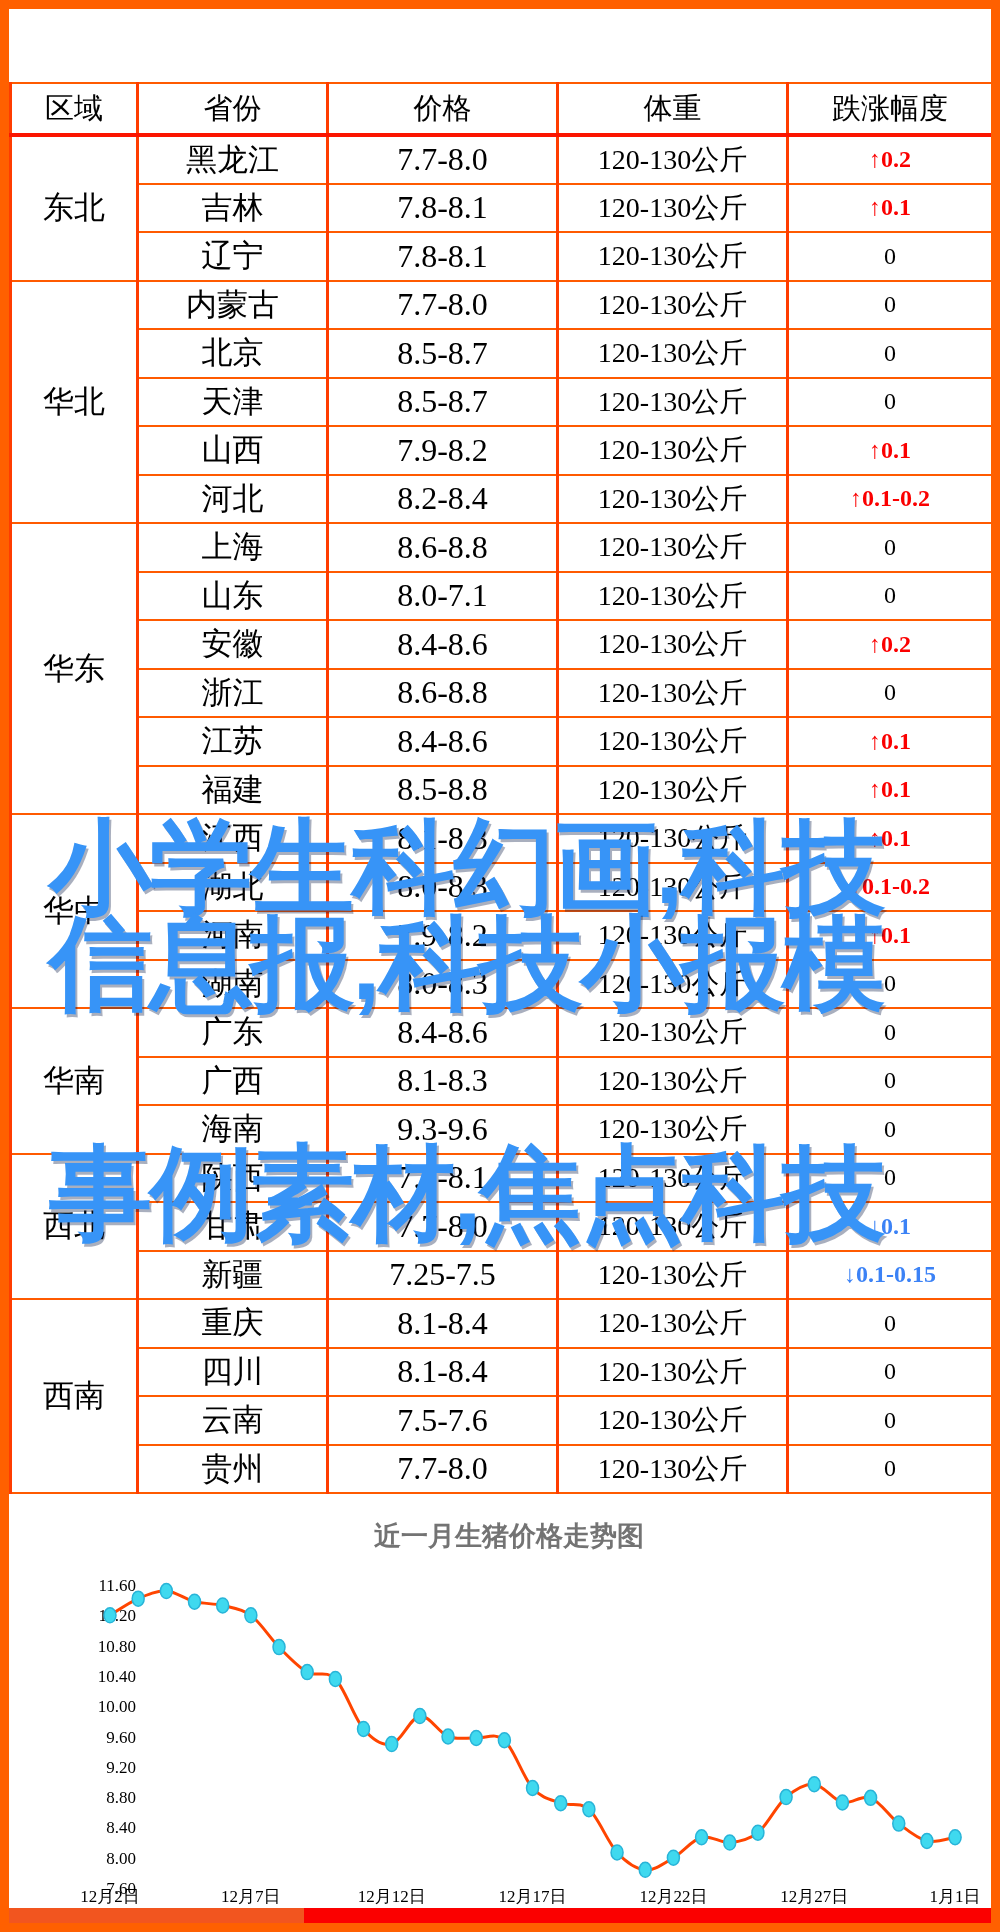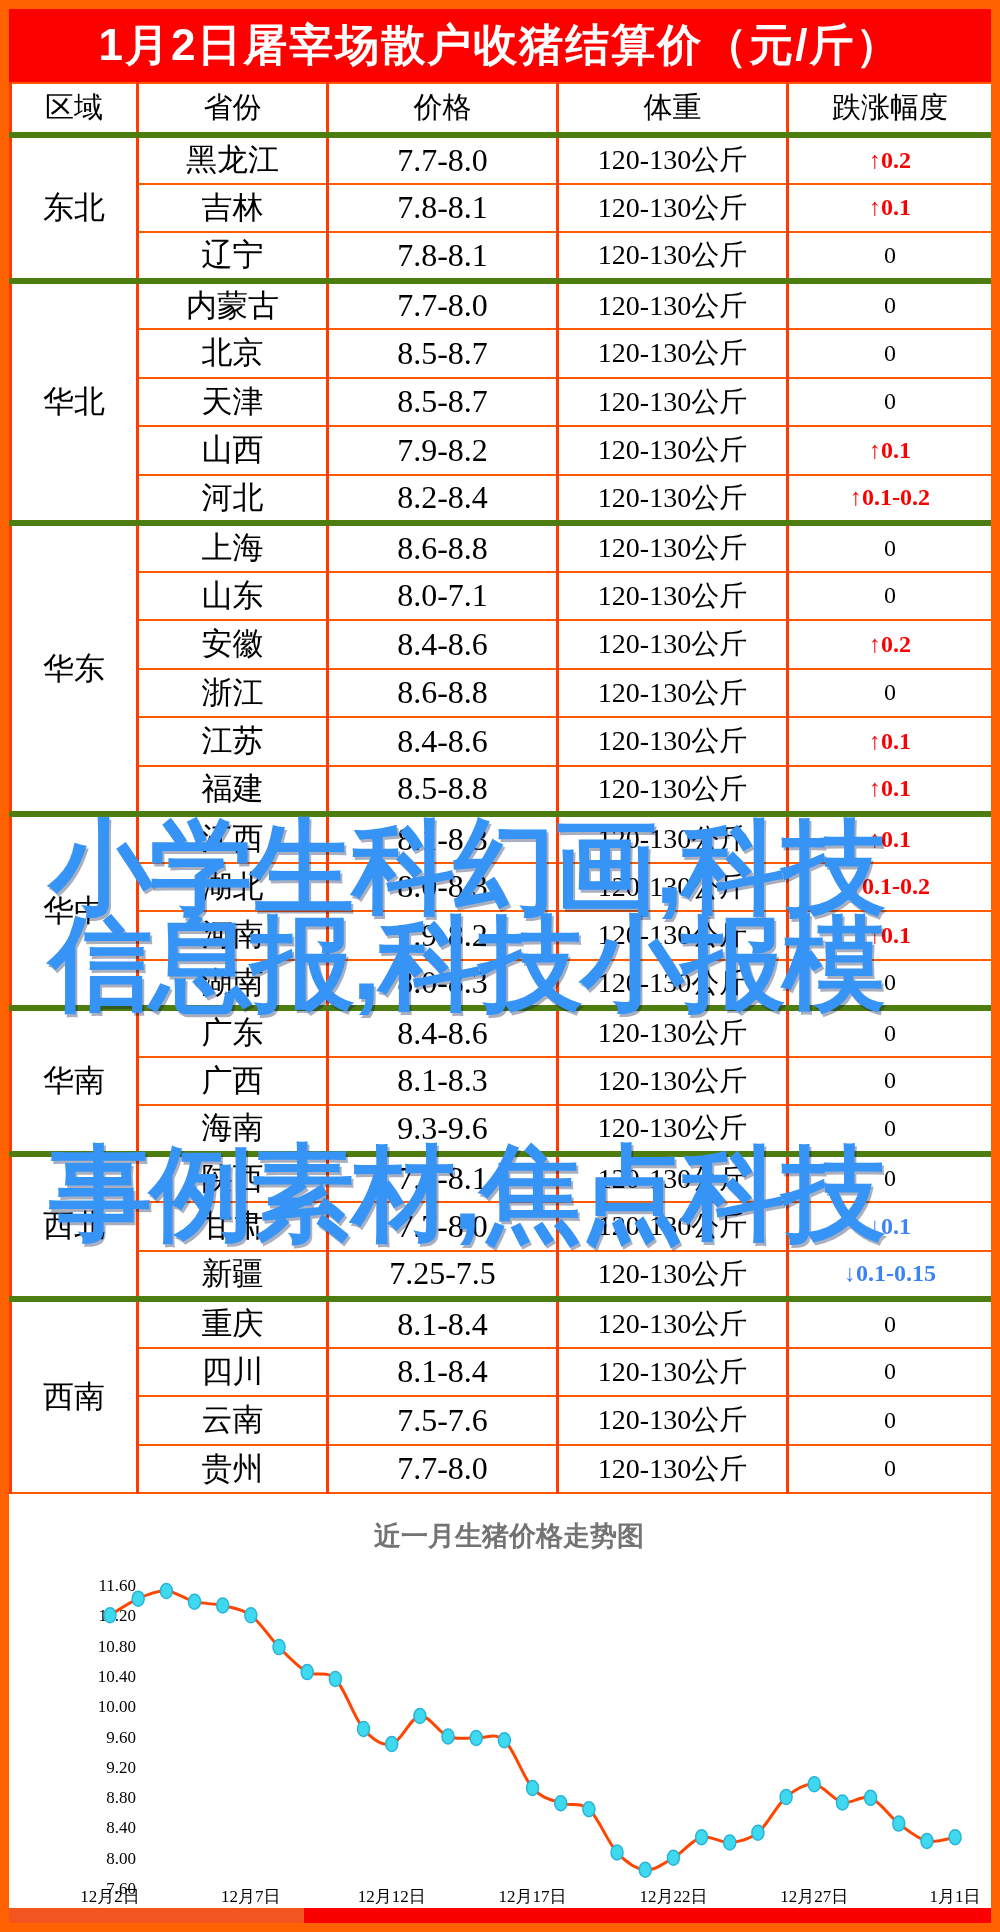--- a/index.html
+++ b/index.html
@@ -19,39 +19,38 @@
   table.price thead th{font-size:29px;font-weight:normal;border-bottom:4px solid #fb1500;}
   table.price tbody tr{height:48.5px;}
   td.region{font-size:31px;}
   td.prov{font-size:31px;}
   td.num{font-family:"Liberation Serif",serif;font-size:32px;}
   td.weight{font-size:28px;}
   td.chg{font-family:"Liberation Serif",serif;font-size:24px;font-weight:bold;}
   td.chg.up{color:#fb0000;}
   td.chg.down{color:#3b82f6;}
   td.chg.none{color:#000;font-weight:normal;}
-  tr.group-start td{border-top:6px solid #4d7c0f;}
+  tr.group-start td{border-top:2px solid #4d7c0f;}
   .overlay{position:absolute;left:0;top:0;width:100%;height:100%;pointer-events:none;}
   .ov-line{position:absolute;left:40px;white-space:nowrap;font-weight:bold;
            font-size:103px;letter-spacing:-2px;color:#3794f7;line-height:1;
            text-shadow:2px 3px 0 rgba(10,25,70,0.35);}
   .ov1{top:788px;margin-top:19px;} .ov2{top:903px;} .ov3{top:1018px;} .ov4{top:1133px;}
   .chart-section{position:absolute;top:1483px;left:9px;width:982px;height:434px;}
   .chart-title{position:absolute;top:26px;left:0;width:100%;text-align:center;
                font-size:27px;font-weight:600;color:#737373;}
   .chart-svg{position:absolute;top:0;left:0;}
   .bottom-band{position:absolute;left:0;right:0;bottom:0;height:15px;
                background:linear-gradient(to right,#f2551f 0 295px,#fb0000 295px);}
 </style>
 </head>
 <body>
 
 <div class="frame">
 
-  <div class="title-bar">1月2日屠宰场散户收猪结算价（元/斤）</div>
 
   <div class="table-wrap">
     <table class="price">
       <colgroup>
         <col style="width:127px">
           <col style="width:190px">
           <col style="width:230px">
         <col style="width:230px">
           <col style="width:205px">
       </colgroup>

